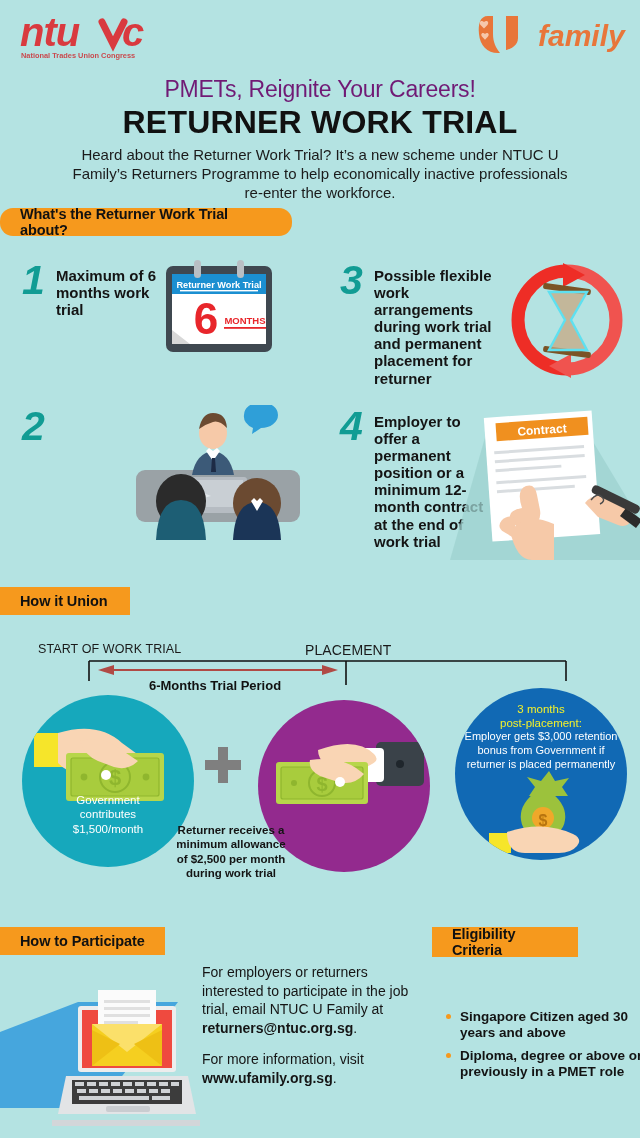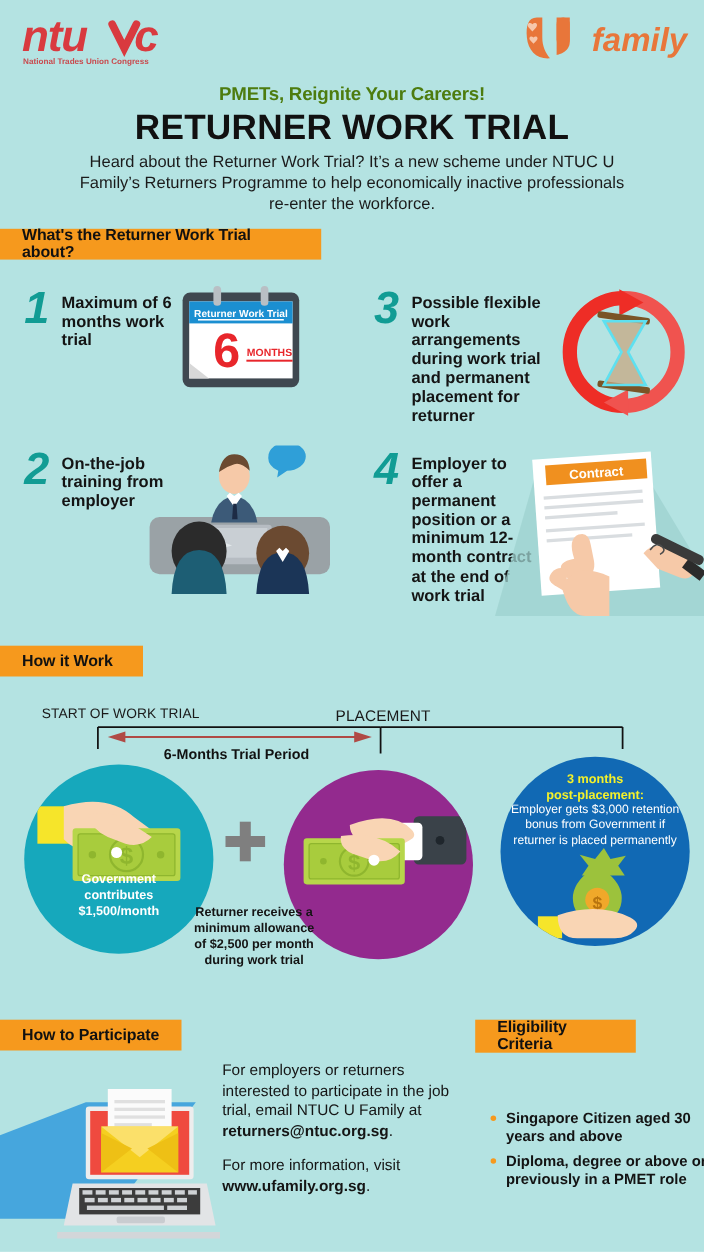--- a/index.html
+++ b/index.html
@@ -14,39 +14,39 @@
   .abs{ position:absolute; }
 
   
   #ntuc-logo{ left:18px; top:10px; width:190px; height:52px; }
   #ufamily-logo{ right:14px; top:8px; width:160px; height:52px; }
 
   #headline{
     left:0; top:76px; width:640px; text-align:center;
   }
   .kicker{
-    font-size:17px; font-weight:bold; letter-spacing:-.2px; color:#4d7c0f;
+    font-size:23px; font-weight:normal; letter-spacing:-.2px; color:#701a75;
   }
   .bigtitle{
     font-size:32px; font-weight:bold; letter-spacing:.2px; color:#111;
     line-height:1.08; margin-top:2px;
   }
   .subhead{
     font-size:15px; line-height:1.28; color:#1b1b1b; margin-top:5px;
     padding:0 66px;
   }
 
   
   .banner{
     background:#f6991d; color:#111; font-weight:bold;
     display:flex; align-items:center;
     padding:0 16px 0 20px; font-size:14.5px; letter-spacing:-.1px;
     height:28px;
   }
-  #banner-about{ left:0; top:208px; width:292px; }
+  #banner-about{ left:0; top:208px; width:292px;border-radius:13px; }
   #banner-how{ left:0; top:587px; width:130px; }
   #banner-participate{ left:0; top:927px; width:165px; }
   #banner-eligibility{ left:432px; top:927px; width:146px; height:30px; }
 
   
   .pt{ position:absolute; display:flex; }
   .pt .num{
     font-size:41px; font-weight:bold; font-style:italic; color:#119c94;
     line-height:.92; width:34px; flex:0 0 34px;
   }
@@ -81,21 +81,21 @@
   }
 
   
   .circ{ border-radius:50%; position:absolute; overflow:hidden; }
   #c-gov{ left:22px; top:695px; width:172px; height:172px; background:#16a8bc; }
   #c-emp{ left:258px; top:700px; width:172px; height:172px; background:#932a8e; }
   #c-bonus{ left:455px; top:688px; width:172px; height:172px; background:#1169b4; }
 
   .circ .cap{
     position:absolute; left:0; width:100%; text-align:center;
-    color:#fff; font-weight:bold; font-size:11.5px; line-height:1.26;
+    color:#fff; font-weight:normal; font-size:11.5px; line-height:1.26;
   }
   #cap-gov{ top:98px; }
   #cap-emp{ top:95px; }
   #cap-bonus-hi{ top:14px; color:#f4f12a; font-size:11.5px; }
   #cap-bonus-bd{ top:42px; font-weight:normal; font-size:11px; padding:0 9px; }
 
   #plus{
     left:203px; top:745px; width:40px; height:40px; color:#7f7f7f;
     font-size:50px; font-weight:bold; line-height:36px; text-align:center;
   }
@@ -175,21 +175,20 @@
     <text x="85" y="66" text-anchor="middle" font-family="Liberation Sans, sans-serif" font-size="9.5" font-weight="bold" fill="#e8262b">MONTHS</text>
     <rect x="64" y="69" width="42" height="1.8" fill="#e8262b"></rect>
     <path d="M12 72 L12 86 L30 86 Z" fill="#d8d8d8"></path>
     <rect x="34" y="2" width="7" height="18" rx="3.5" fill="#b9bfc4"></rect>
     <rect x="77" y="2" width="7" height="18" rx="3.5" fill="#b9bfc4"></rect>
   </svg>
 </div>
 
 <div class="pt" id="pt2">
   <div class="num">2</div>
-  <div class="txt">On-the-job training from employer</div>
 </div>
 
 <div class="abs" id="meeting">
   <svg viewBox="0 0 200 135" width="200" height="135">
     <rect x="18" y="65" width="164" height="52" rx="9" fill="#9aa2a6"></rect>
     <path d="M126 10 a17 13 0 0 1 34 0 a17 13 0 0 1 -17 13 l-9 6 l1 -6 a17 13 0 0 1 -9 -13 z" fill="#2f9fd8"></path>
     <ellipse cx="95" cy="28" rx="14" ry="16" fill="#f6c9a8"></ellipse>
     <path d="M81 24 q3 -16 14 -16 q13 0 14 15 q-8 -8 -14 -6 q-7 2 -14 7 z" fill="#6b4a31"></path>
     <path d="M74 70 q4 -22 21 -24 q17 2 21 24 z" fill="#3c5a78"></path>
     <path d="M88 46 l7 10 l7 -10 l-3 -3 l-4 3 l-4 -3 z" fill="#ffffff"></path>
@@ -245,21 +244,21 @@
     <path d="M196 108 l16 12 l-6 8 l-16 -12 z" fill="#2b2b2b"></path>
     <rect x="160" y="95" width="52" height="9" rx="4" fill="#3a3a3a" transform="rotate(26 186 99)"></rect>
     <path d="M161 100 q6 -8 11 -3 q4 4 -2 7" stroke="#4a4a4a" stroke-width="1.4" fill="none"></path>
     <path d="M92 108 q-6 -18 4 -22 q9 -3 11 9 l3 15 q2 12 -9 16 q-14 5 -20 -6 q-5 -9 11 -12 z" fill="#f6c9a8"></path>
     <path d="M86 118 q-8 -4 -14 2 q-6 7 2 12 l10 6 z" fill="#f6c9a8"></path>
     <path d="M80 130 q6 30 22 30 l22 0 l0 -36 q-18 -8 -30 -4 z" fill="#f6c9a8"></path>
   </svg>
 </div>
 
 <div class="abs banner" id="banner-how">
-  <span>How it Work</span>
+  <span>How it Union</span>
 </div>
 
 <div class="abs" id="tl-start">START OF WORK TRIAL</div>
 <div class="abs" id="tl-place">PLACEMENT</div>
 
 <div class="abs" id="tl-bracket">
   <svg viewBox="0 0 480 26" width="480" height="26">
     <path d="M1 1 L258 1" stroke="#111" stroke-width="1.6" fill="none"></path>
     <path d="M1 1 L1 21" stroke="#111" stroke-width="1.6" fill="none"></path>
     <path d="M258 1 L258 25" stroke="#111" stroke-width="1.6" fill="none"></path>

